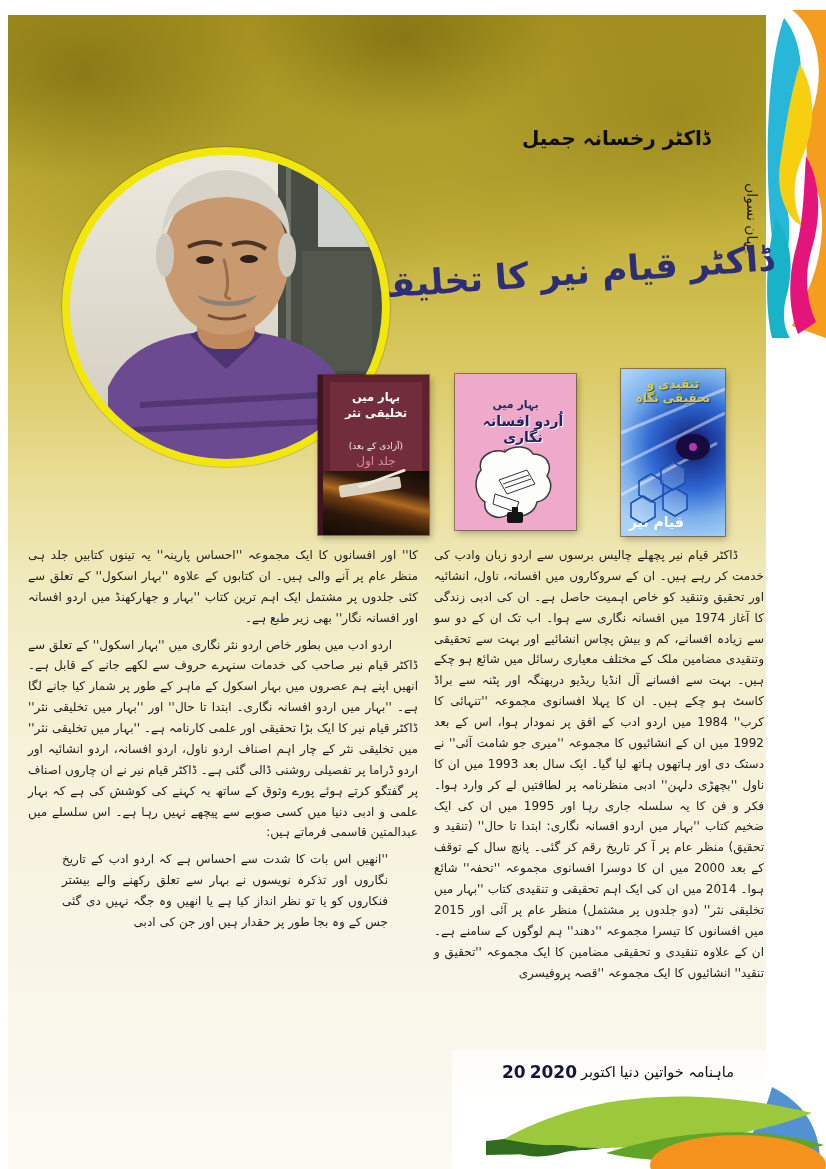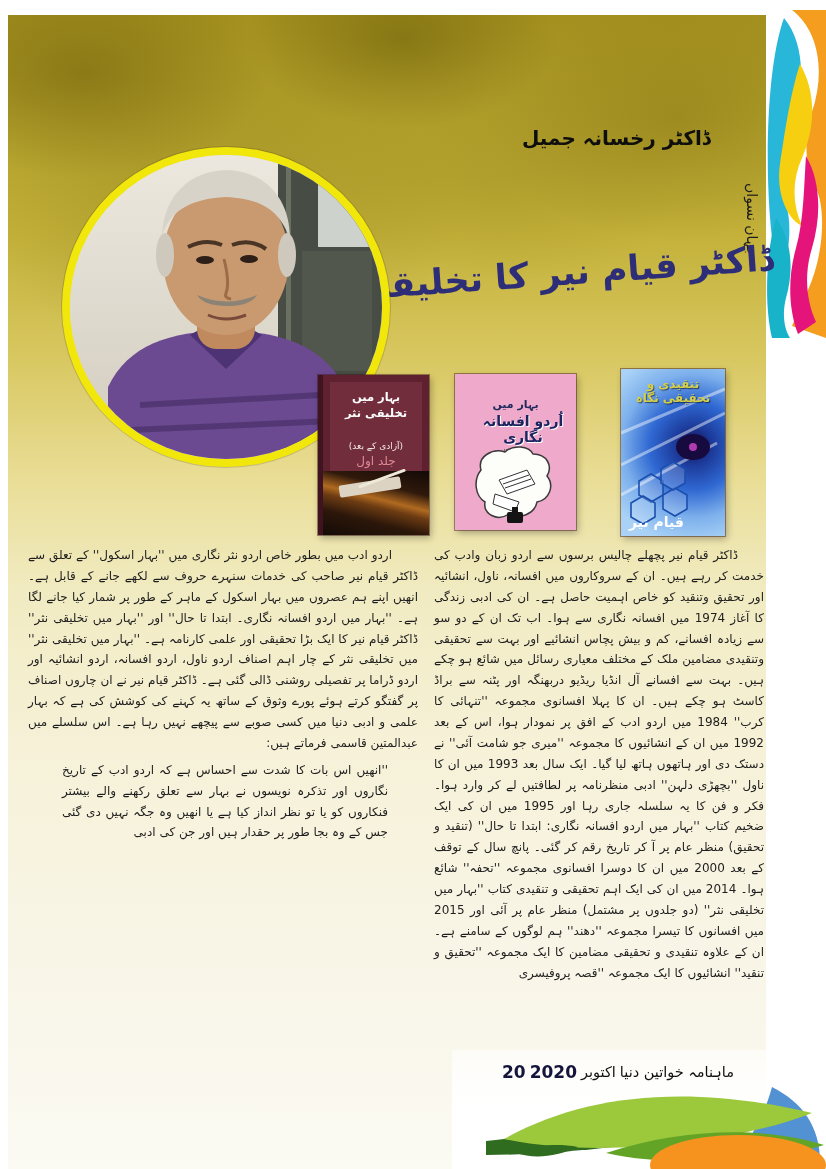--- a/index.html
+++ b/index.html
@@ -178,20 +178,21 @@
     <div class="b3-sign">قیام نیر</div>
   </div>
 
   <div class="footer-zone"></div>
 
   <div class="article">
     <div class="col-first">
       <p class="indent">ڈاکٹر قیام نیر پچھلے چالیس برسوں سے اردو زبان وادب کی خدمت کر رہے ہیں۔ ان کے سروکاروں میں افسانہ، ناول، انشائیہ اور تحقیق وتنقید کو خاص اہمیت حاصل ہے۔ ان کی ادبی زندگی کا آغاز 1974 میں افسانہ نگاری سے ہوا۔ اب تک ان کے دو سو سے زیادہ افسانے، کم و بیش پچاس انشائیے اور بہت سے تحقیقی وتنقیدی مضامین ملک کے مختلف معیاری رسائل میں شائع ہو چکے ہیں۔ بہت سے افسانے آل انڈیا ریڈیو دربھنگہ اور پٹنہ سے براڈ کاسٹ ہو چکے ہیں۔ ان کا پہلا افسانوی مجموعہ ''تنہائی کا کرب'' 1984 میں اردو ادب کے افق پر نمودار ہوا، اس کے بعد 1992 میں ان کے انشائیوں کا مجموعہ ''میری جو شامت آئی'' نے دستک دی اور ہاتھوں ہاتھ لیا گیا۔ ایک سال بعد 1993 میں ان کا ناول ''بچھڑی دلہن'' ادبی منظرنامہ پر لطافتیں لے کر وارد ہوا۔ فکر و فن کا یہ سلسلہ جاری رہا اور 1995 میں ان کی ایک ضخیم کتاب ''بہار میں اردو افسانہ نگاری: ابتدا تا حال'' (تنقید و تحقیق) منظر عام پر آ کر تاریخ رقم کر گئی۔ پانچ سال کے توقف کے بعد 2000 میں ان کا دوسرا افسانوی مجموعہ ''تحفہ'' شائع ہوا۔ 2014 میں ان کی ایک اہم تحقیقی و تنقیدی کتاب ''بہار میں تخلیقی نثر'' (دو جلدوں پر مشتمل) منظر عام پر آئی اور 2015 میں افسانوں کا تیسرا مجموعہ ''دھند'' ہم لوگوں کے سامنے ہے۔ ان کے علاوہ تنقیدی و تحقیقی مضامین کا ایک مجموعہ ''تحقیق و تنقید'' انشائیوں کا ایک مجموعہ ''قصہ پروفیسری</p>
     </div>
     <div class="col-second">
+      <p>کا'' اور افسانوں کا ایک مجموعہ ''احساس پارینہ'' یہ تینوں کتابیں جلد ہی منظر عام پر آنے والی ہیں۔ ان کتابوں کے علاوہ ''بہار اسکول'' کے تعلق سے کئی جلدوں پر مشتمل ایک اہم ترین کتاب ''بہار و جھارکھنڈ میں اردو افسانہ اور افسانہ نگار'' بھی زیر طبع ہے۔</p>
       <p class="indent">اردو ادب میں بطور خاص اردو نثر نگاری میں ''بہار اسکول'' کے تعلق سے ڈاکٹر قیام نیر صاحب کی خدمات سنہرے حروف سے لکھے جانے کے قابل ہے۔ انھیں اپنے ہم عصروں میں بہار اسکول کے ماہر کے طور پر شمار کیا جانے لگا ہے۔ ''بہار میں اردو افسانہ نگاری۔ ابتدا تا حال'' اور ''بہار میں تخلیقی نثر'' ڈاکٹر قیام نیر کا ایک بڑا تحقیقی اور علمی کارنامہ ہے۔ ''بہار میں تخلیقی نثر'' میں تخلیقی نثر کے چار اہم اصناف اردو ناول، اردو افسانہ، اردو انشائیہ اور اردو ڈراما پر تفصیلی روشنی ڈالی گئی ہے۔ ڈاکٹر قیام نیر نے ان چاروں اصناف پر گفتگو کرتے ہوئے پورے وثوق کے ساتھ یہ کہنے کی کوشش کی ہے کہ بہار علمی و ادبی دنیا میں کسی صوبے سے پیچھے نہیں رہا ہے۔ اس سلسلے میں عبدالمتین قاسمی فرماتے ہیں:</p>
       <p class="quote">''انھیں اس بات کا شدت سے احساس ہے کہ اردو ادب کے تاریخ نگاروں اور تذکرہ نویسوں نے بہار سے تعلق رکھنے والے بیشتر فنکاروں کو یا تو نظر انداز کیا ہے یا انھیں وہ جگہ نہیں دی گئی جس کے وہ بجا طور پر حقدار ہیں اور جن کی ادبی</p>
     </div>
   </div>
 
   <svg class="leaves" width="340" height="100" viewBox="0 0 340 100">
     <path d="M0,72 C60,64 140,60 215,64 C150,78 60,86 0,86 Z" fill="#2f6c1f"></path>
     <path d="M286,18 C318,34 336,60 334,100 L240,100 C262,76 278,48 286,18 Z" fill="#5291d2"></path>
     <path d="M18,70 C96,26 200,14 326,44 C262,70 120,92 18,70 Z" fill="#9cc83c"></path>
     <path d="M120,84 C200,58 282,58 338,76 C280,94 180,98 120,84 Z" fill="#63a427"></path>

